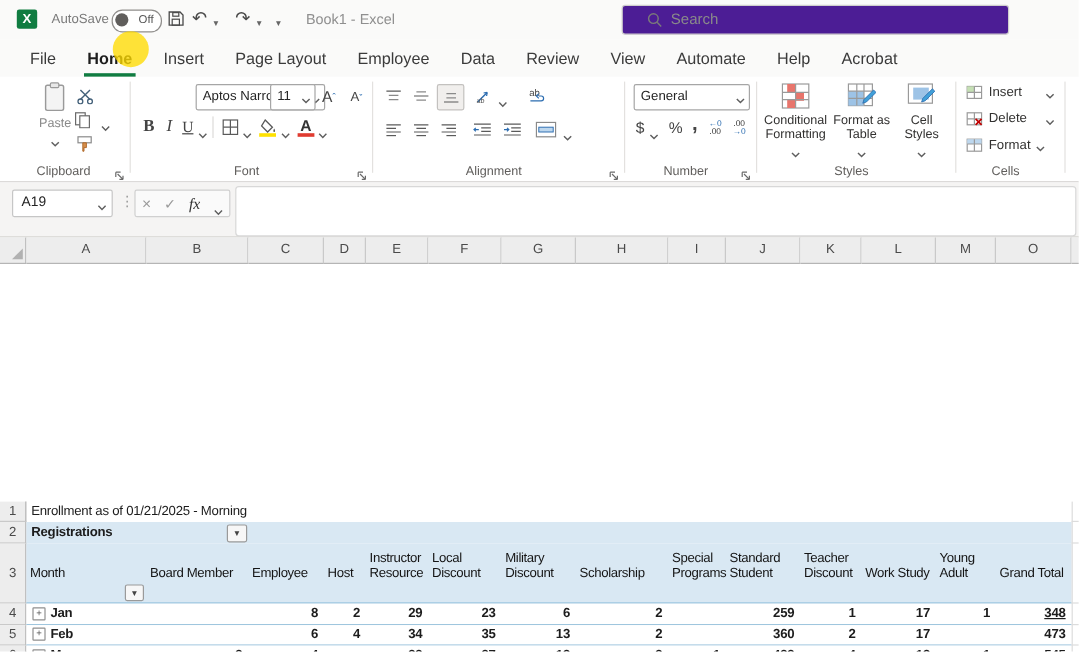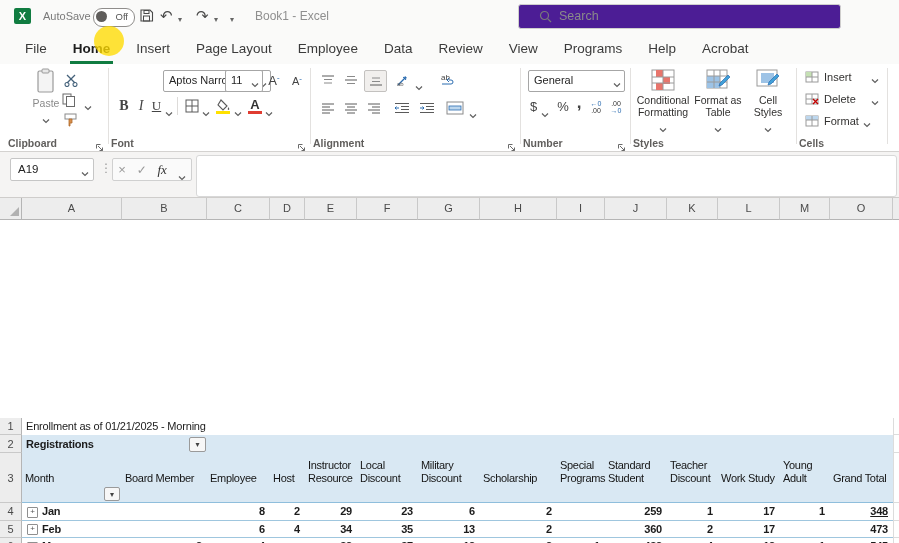--- a/index.html
+++ b/index.html
@@ -23,21 +23,21 @@
   #tabrow{position:absolute;left:0;top:33px;width:899px;height:31px;background:#FAFAF9;display:flex;align-items:center;padding-left:12px;box-sizing:border-box;}
   .rtab{padding:0 13px;font-size:13.5px;color:#3b3b3b;height:31px;line-height:31px;position:relative;}
   .rtab.active{font-weight:700;color:#1d1d1d;}
   .rtab.active::after{content:"";position:absolute;left:10px;right:10px;bottom:0;height:3px;background:#107C41;}
   #click-dot{position:absolute;left:94px;top:26px;width:30px;height:30px;border-radius:50%;
              background:rgba(255,219,0,0.78);z-index:60;}
   
   #ribbon{position:absolute;left:0;top:64px;width:899px;height:88px;background:#fff;border-bottom:1px solid #D4D2D0;box-sizing:border-box;}
   .rsep{position:absolute;top:4px;height:76px;width:1px;background:#E3E1DF;}
   .rgroup{position:absolute;top:0;height:88px;}
-  .glabel{position:absolute;bottom:3px;left:0;right:10px;text-align:left;font-size:10.5px;color:#605E5C;font-weight:bold;}
+  .glabel{position:absolute;bottom:3px;left:0;right:10px;text-align:center;font-size:10.5px;color:#605E5C;}
   .launcher{position:absolute;right:3px;bottom:4px;width:10px;height:10px;}
   .combo{position:absolute;border:1px solid #A6A6A6;border-radius:2px;background:#fff;font-size:11px;color:#252525;}
   .combo .cv{position:absolute;left:5px;top:3px;white-space:nowrap;}
   .combo .chev{position:absolute;right:3px;top:7px;}
   .ribbtn{position:absolute;display:flex;align-items:center;justify-content:center;}
   .sel{border:1px solid #C3C1BF;background:#F1EFED;border-radius:2px;}
   .chev{display:inline-block;width:8px;height:6px;}
   .bigbtn{position:absolute;display:flex;flex-direction:column;align-items:center;text-align:center;}
   .bigbtn .bl{font-size:10.5px;color:#323130;line-height:1.18;margin-top:3px;}
   .cellrow{position:absolute;display:flex;align-items:center;font-size:11px;color:#323130;}
@@ -117,21 +117,21 @@
 
 <div id="tabrow">
   <span class="rtab">File</span>
   <span class="rtab active">Home</span>
   <span class="rtab">Insert</span>
   <span class="rtab">Page Layout</span>
   <span class="rtab">Employee</span>
   <span class="rtab">Data</span>
   <span class="rtab">Review</span>
   <span class="rtab">View</span>
-  <span class="rtab">Programs</span>
+  <span class="rtab">Automate</span>
   <span class="rtab">Help</span>
   <span class="rtab">Acrobat</span>
 </div>
 <div id="click-dot"></div>
 
 <div id="ribbon">
   <div class="rsep" style="left:108px;"></div>
     <div class="rsep" style="left:310px;"></div>
   <div class="rsep" style="left:520px;"></div>
     <div class="rsep" style="left:630px;"></div>

